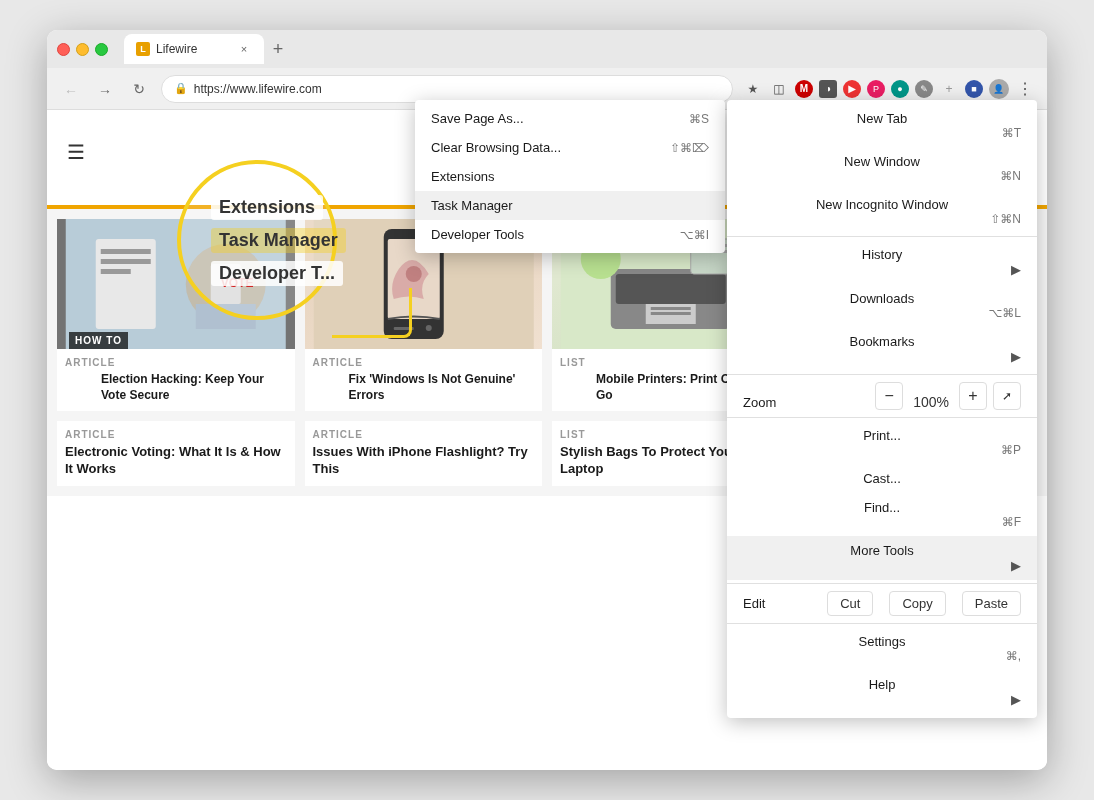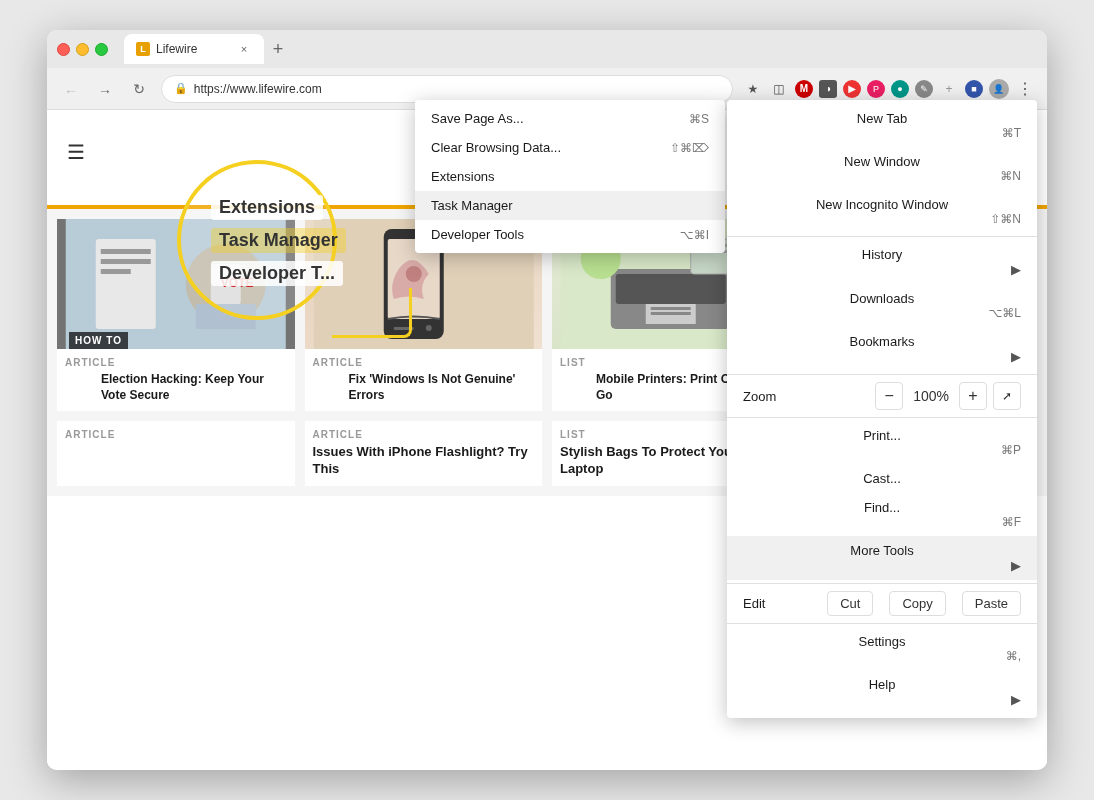--- a/index.html
+++ b/index.html
@@ -276,21 +276,21 @@
       white-space: nowrap;
       flex-direction: column;
     }
     .menu-item .shortcut { margin-left: auto; color: #777; font-size: 12px; }
     .menu-item .arrow { margin-left: auto; color: #555; font-size: 13px; }
     .menu-divider { height: 1px; background: #e0e0e0; margin: 3px 0; }
 
     
     .zoom-row {
       display: flex;
-      align-items: center;
+      align-items: flex-end;
       padding: 4px 16px;
       gap: 0;
     }
     .zoom-label { color: #1a1a1a; font-size: 13px; flex: 1; }
     .zoom-btn {
       width: 28px; height: 28px;
       border: 1px solid #ddd;
       border-radius: 4px;
       display: flex; align-items: center; justify-content: center;
       cursor: pointer; font-size: 16px; color: #333;
@@ -498,20 +498,21 @@
         </div>
         <div class="article-label">ARTICLE</div>
         <div class="article-title">How Electronic Voting Machines Work</div>
       </div>
     </div>
 
     <div class="second-row">
 
       <div class="article-card">
         <div class="article-label">ARTICLE</div>
+        <div class="article-title-sm">Electronic Voting: What It Is &amp; How It Works</div>
       </div>
 
       <div class="article-card">
         <div class="article-label">ARTICLE</div>
         <div class="article-title-sm">Issues With iPhone Flashlight? Try This</div>
       </div>
 
       <div class="article-card">
         <div class="article-label">LIST</div>
         <div class="article-title-sm">Stylish Bags To Protect Your Laptop</div>

